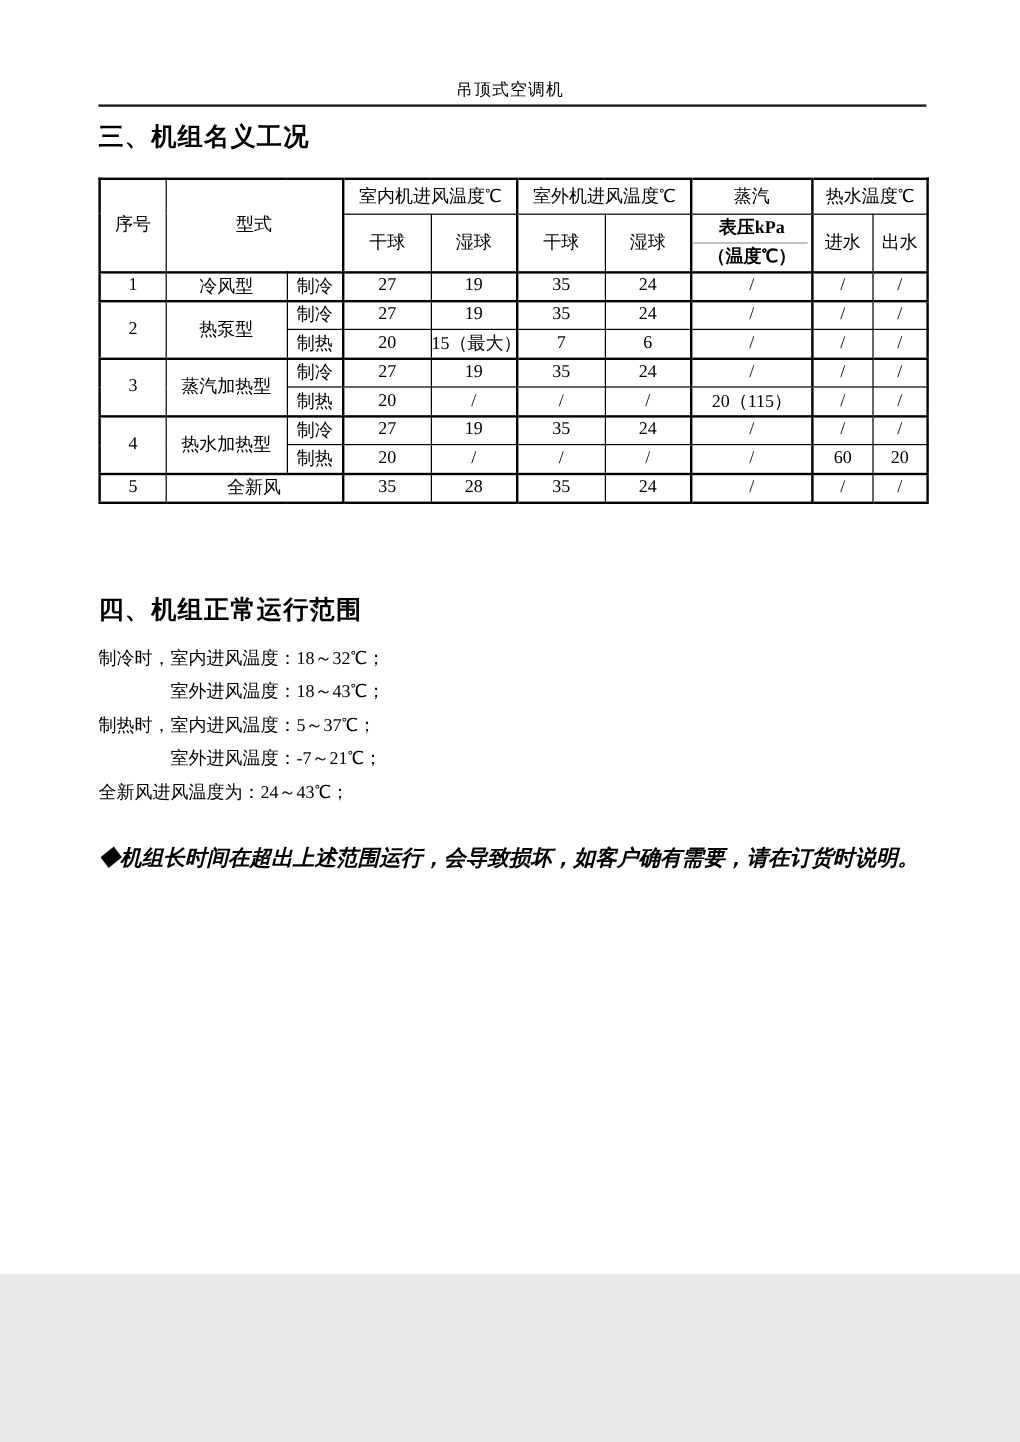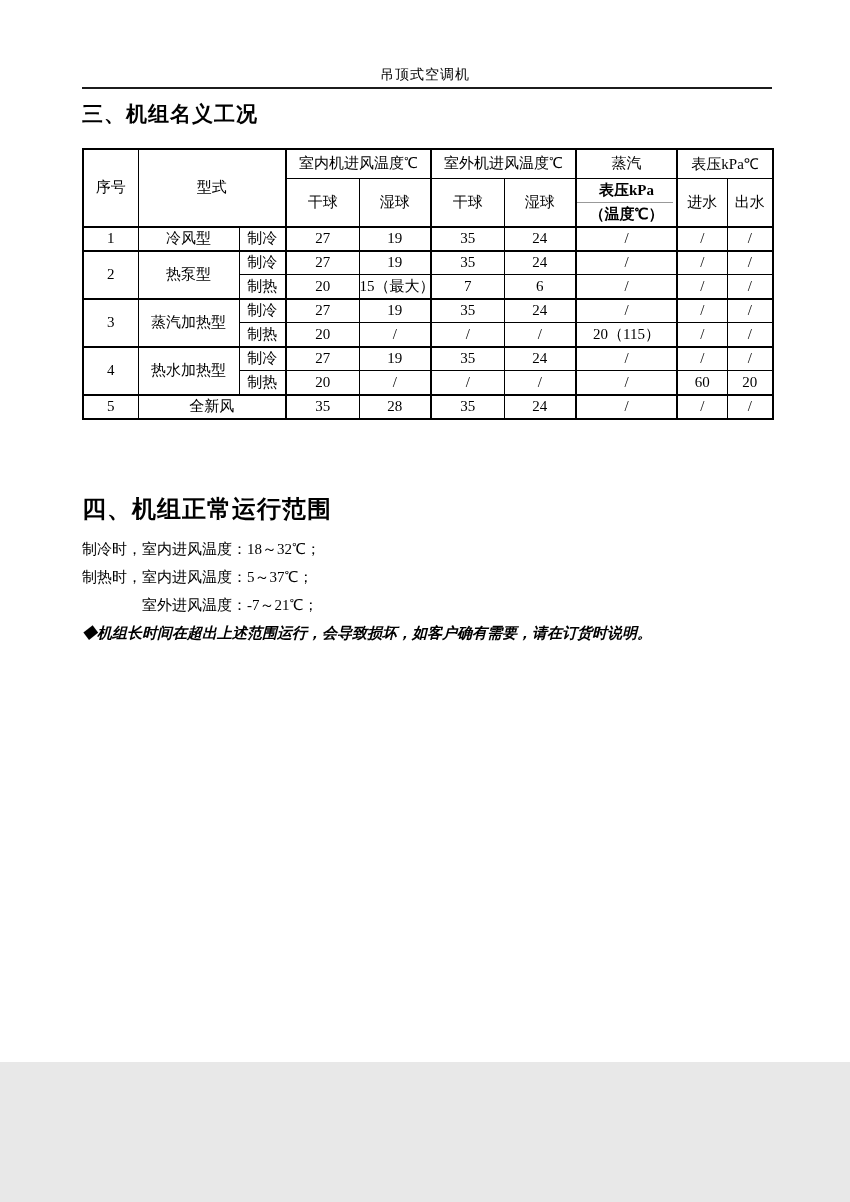--- a/index.html
+++ b/index.html
@@ -75,38 +75,38 @@
   
   .steam-sub { width: 100%; font-weight: bold; }
   .steam-sub .line { height: 23px; line-height: 23px; }
   .steam-divider { height: 1px; width: 97%; background: #999999; }
 
   
   .sec4-block { position: absolute; left: 82px; top: 497px; width: 690px; }
   .sec4-title {
     font-family: "Liberation Sans", sans-serif;
     font-weight: bold;
-    font-size: 24px;
+    font-size: 21px;
     letter-spacing: 1px;
     line-height: 24px;
   }
   .range-lines { margin-top: 14px; }
   .range-line {
     font-size: 15px;
     height: 28px;
     line-height: 28px;
     white-space: nowrap;
   }
   .range-line.indent { padding-left: 60px; }
   .order-note {
-    margin-top: 4px;
+    margin-top: 30px;
     font-family: "Liberation Sans", sans-serif;
     font-weight: bold;
     font-style: italic;
-    font-size: 15px;
+    font-size: 18px;
     line-height: 20px;
     white-space: nowrap;
   }
 
   
   .page-number {
     position: absolute;
     top: 1106px; left: 0;
     width: 100%;
     text-align: center;
@@ -137,21 +137,21 @@
           <col style="width:50px">
           <col style="width:46px">
       </colgroup>
       <thead>
         <tr class="h1">
           <th rowspan="2" class="hb">序号</th>
           <th rowspan="2" colspan="2" class="maj-r hb">型式</th>
           <th colspan="2" class="maj-r">室内机进风温度℃</th>
           <th colspan="2" class="maj-r">室外机进风温度℃</th>
           <th class="maj-r">蒸汽</th>
-          <th colspan="2">表压kPa℃</th>
+          <th colspan="2">热水温度℃</th>
         </tr>
         <tr class="h2">
           <th class="hb">干球</th>
           <th class="maj-r hb">湿球</th>
           <th class="hb">干球</th>
           <th class="maj-r hb">湿球</th>
           <th class="maj-r hb">
             <div class="steam-sub">
               <div class="line">表压kPa</div>
               <div class="steam-divider"></div>
@@ -253,21 +253,23 @@
             <td class="val-cell gb">/</td>
           </tr>
         </tbody>
     </table>
   </div>
 
   <div class="sec4-block">
     <div class="sec4-title">四、机组正常运行范围</div>
     <div class="range-lines">
         <div class="range-line">制冷时，室内进风温度：18～32℃；</div>
+        <div class="range-line indent">室外进风温度：18～43℃；</div>
         <div class="range-line">制热时，室内进风温度：5～37℃；</div>
         <div class="range-line indent">室外进风温度：-7～21℃；</div>
+        <div class="range-line">全新风进风温度为：24～43℃；</div>
       </div>
     <div class="order-note">◆机组长时间在超出上述范围运行，会导致损坏，如客户确有需要，请在订货时说明。</div>
   </div>
 
   <div class="page-number">3</div>
 
 </div>
 
 </body></html>

